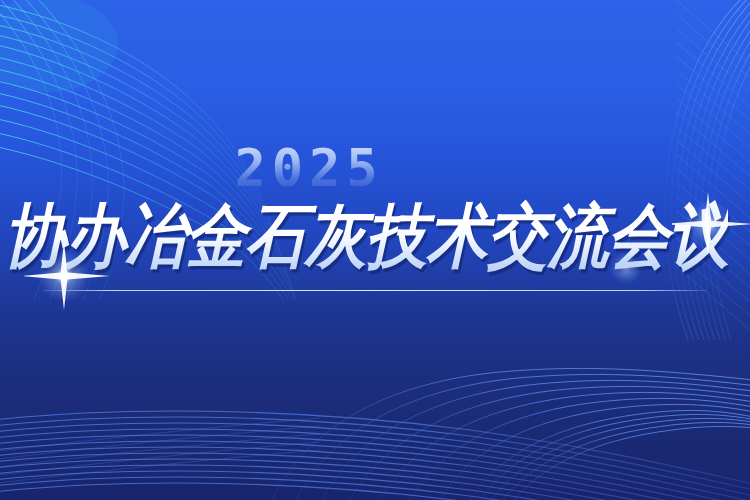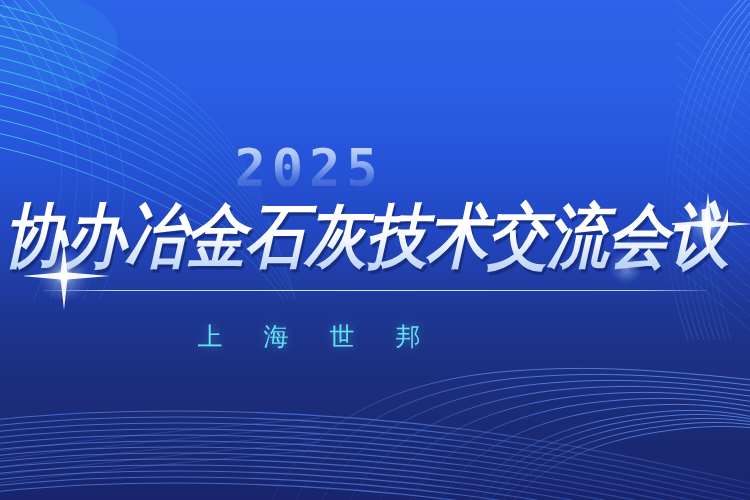--- a/index.html
+++ b/index.html
@@ -300,21 +300,20 @@
   <div class="content">
 
     <div class="year">2025</div>
 
     <div class="title-wrap">
       <span class="title">协办冶金石灰技术交流会议</span>
     </div>
 
     <div class="divider"></div>
 
-    <div class="subtitle">上 海 世 邦</div>
   </div>
 
   <svg class="sparkle" id="sparkle-left" width="92" height="76" viewBox="0 0 92 76" aria-hidden="true">
     <defs>
       <radialGradient id="sparkGlowL" cx="50%" cy="50%" r="50%">
         <stop offset="0%" stop-color="#ffffff" stop-opacity="0.95"></stop>
         <stop offset="35%" stop-color="#cfe4ff" stop-opacity="0.35"></stop>
         <stop offset="100%" stop-color="#7fb0ff" stop-opacity="0"></stop>
       </radialGradient>
     </defs>

